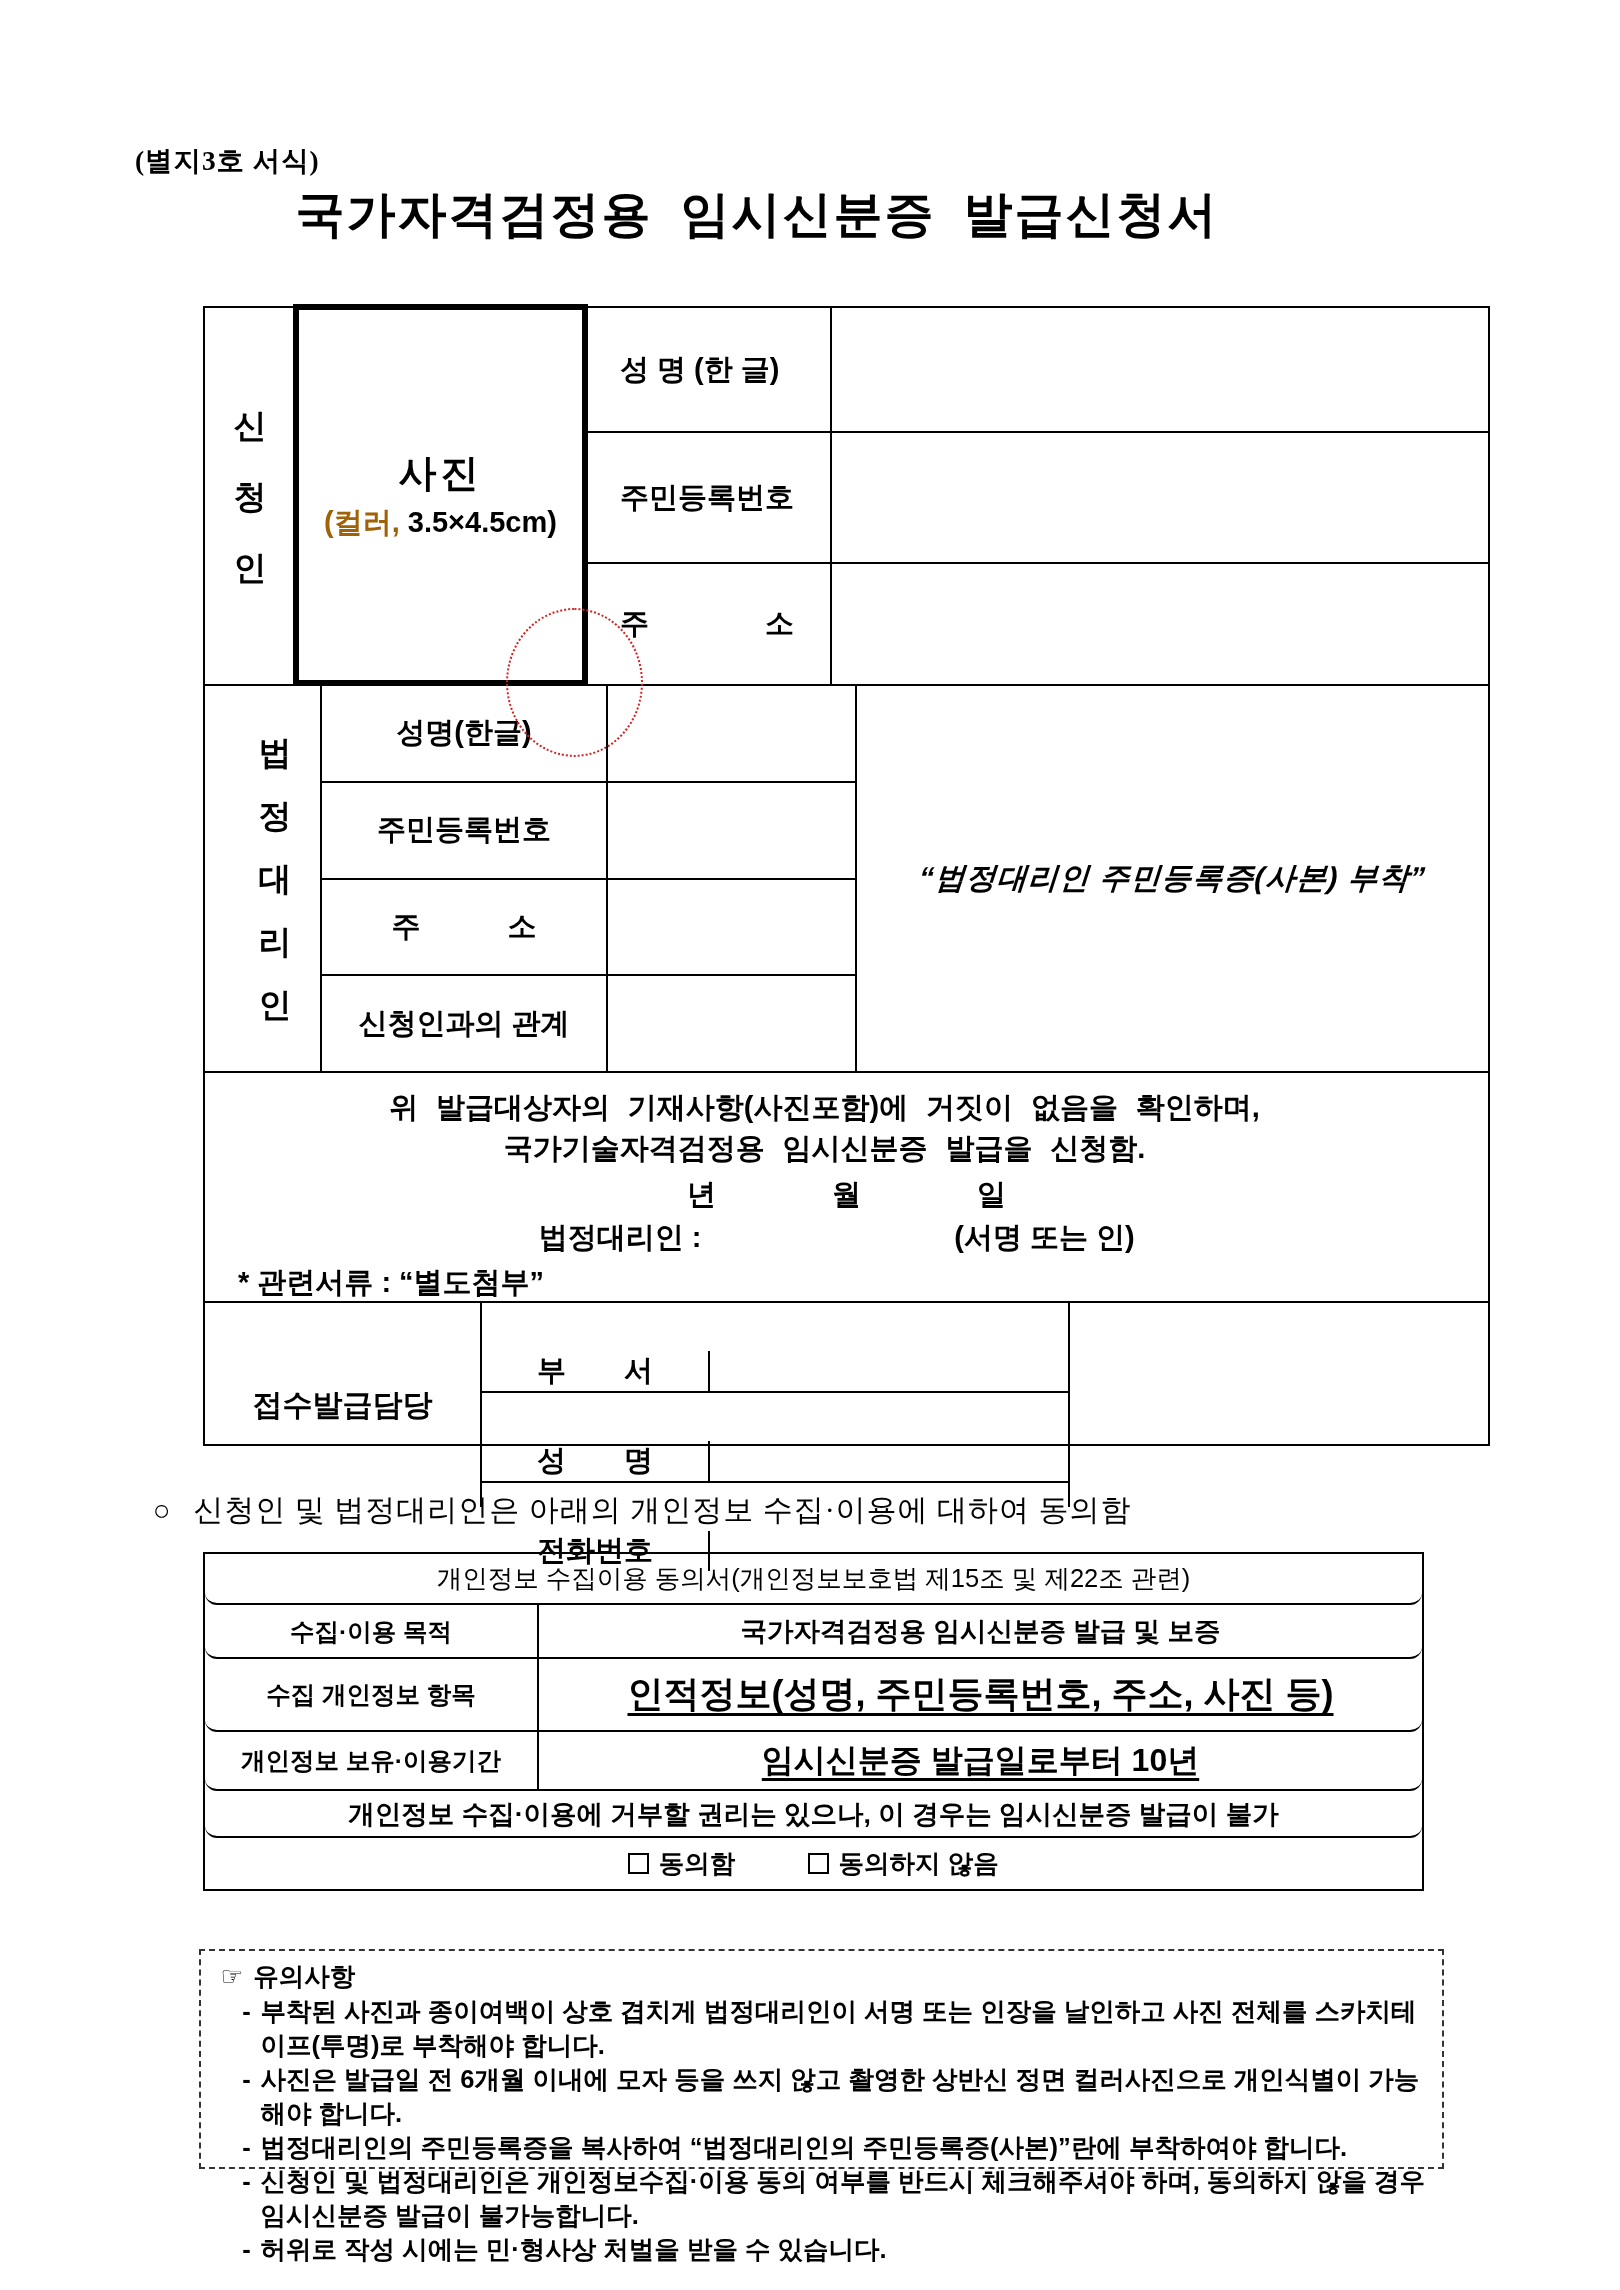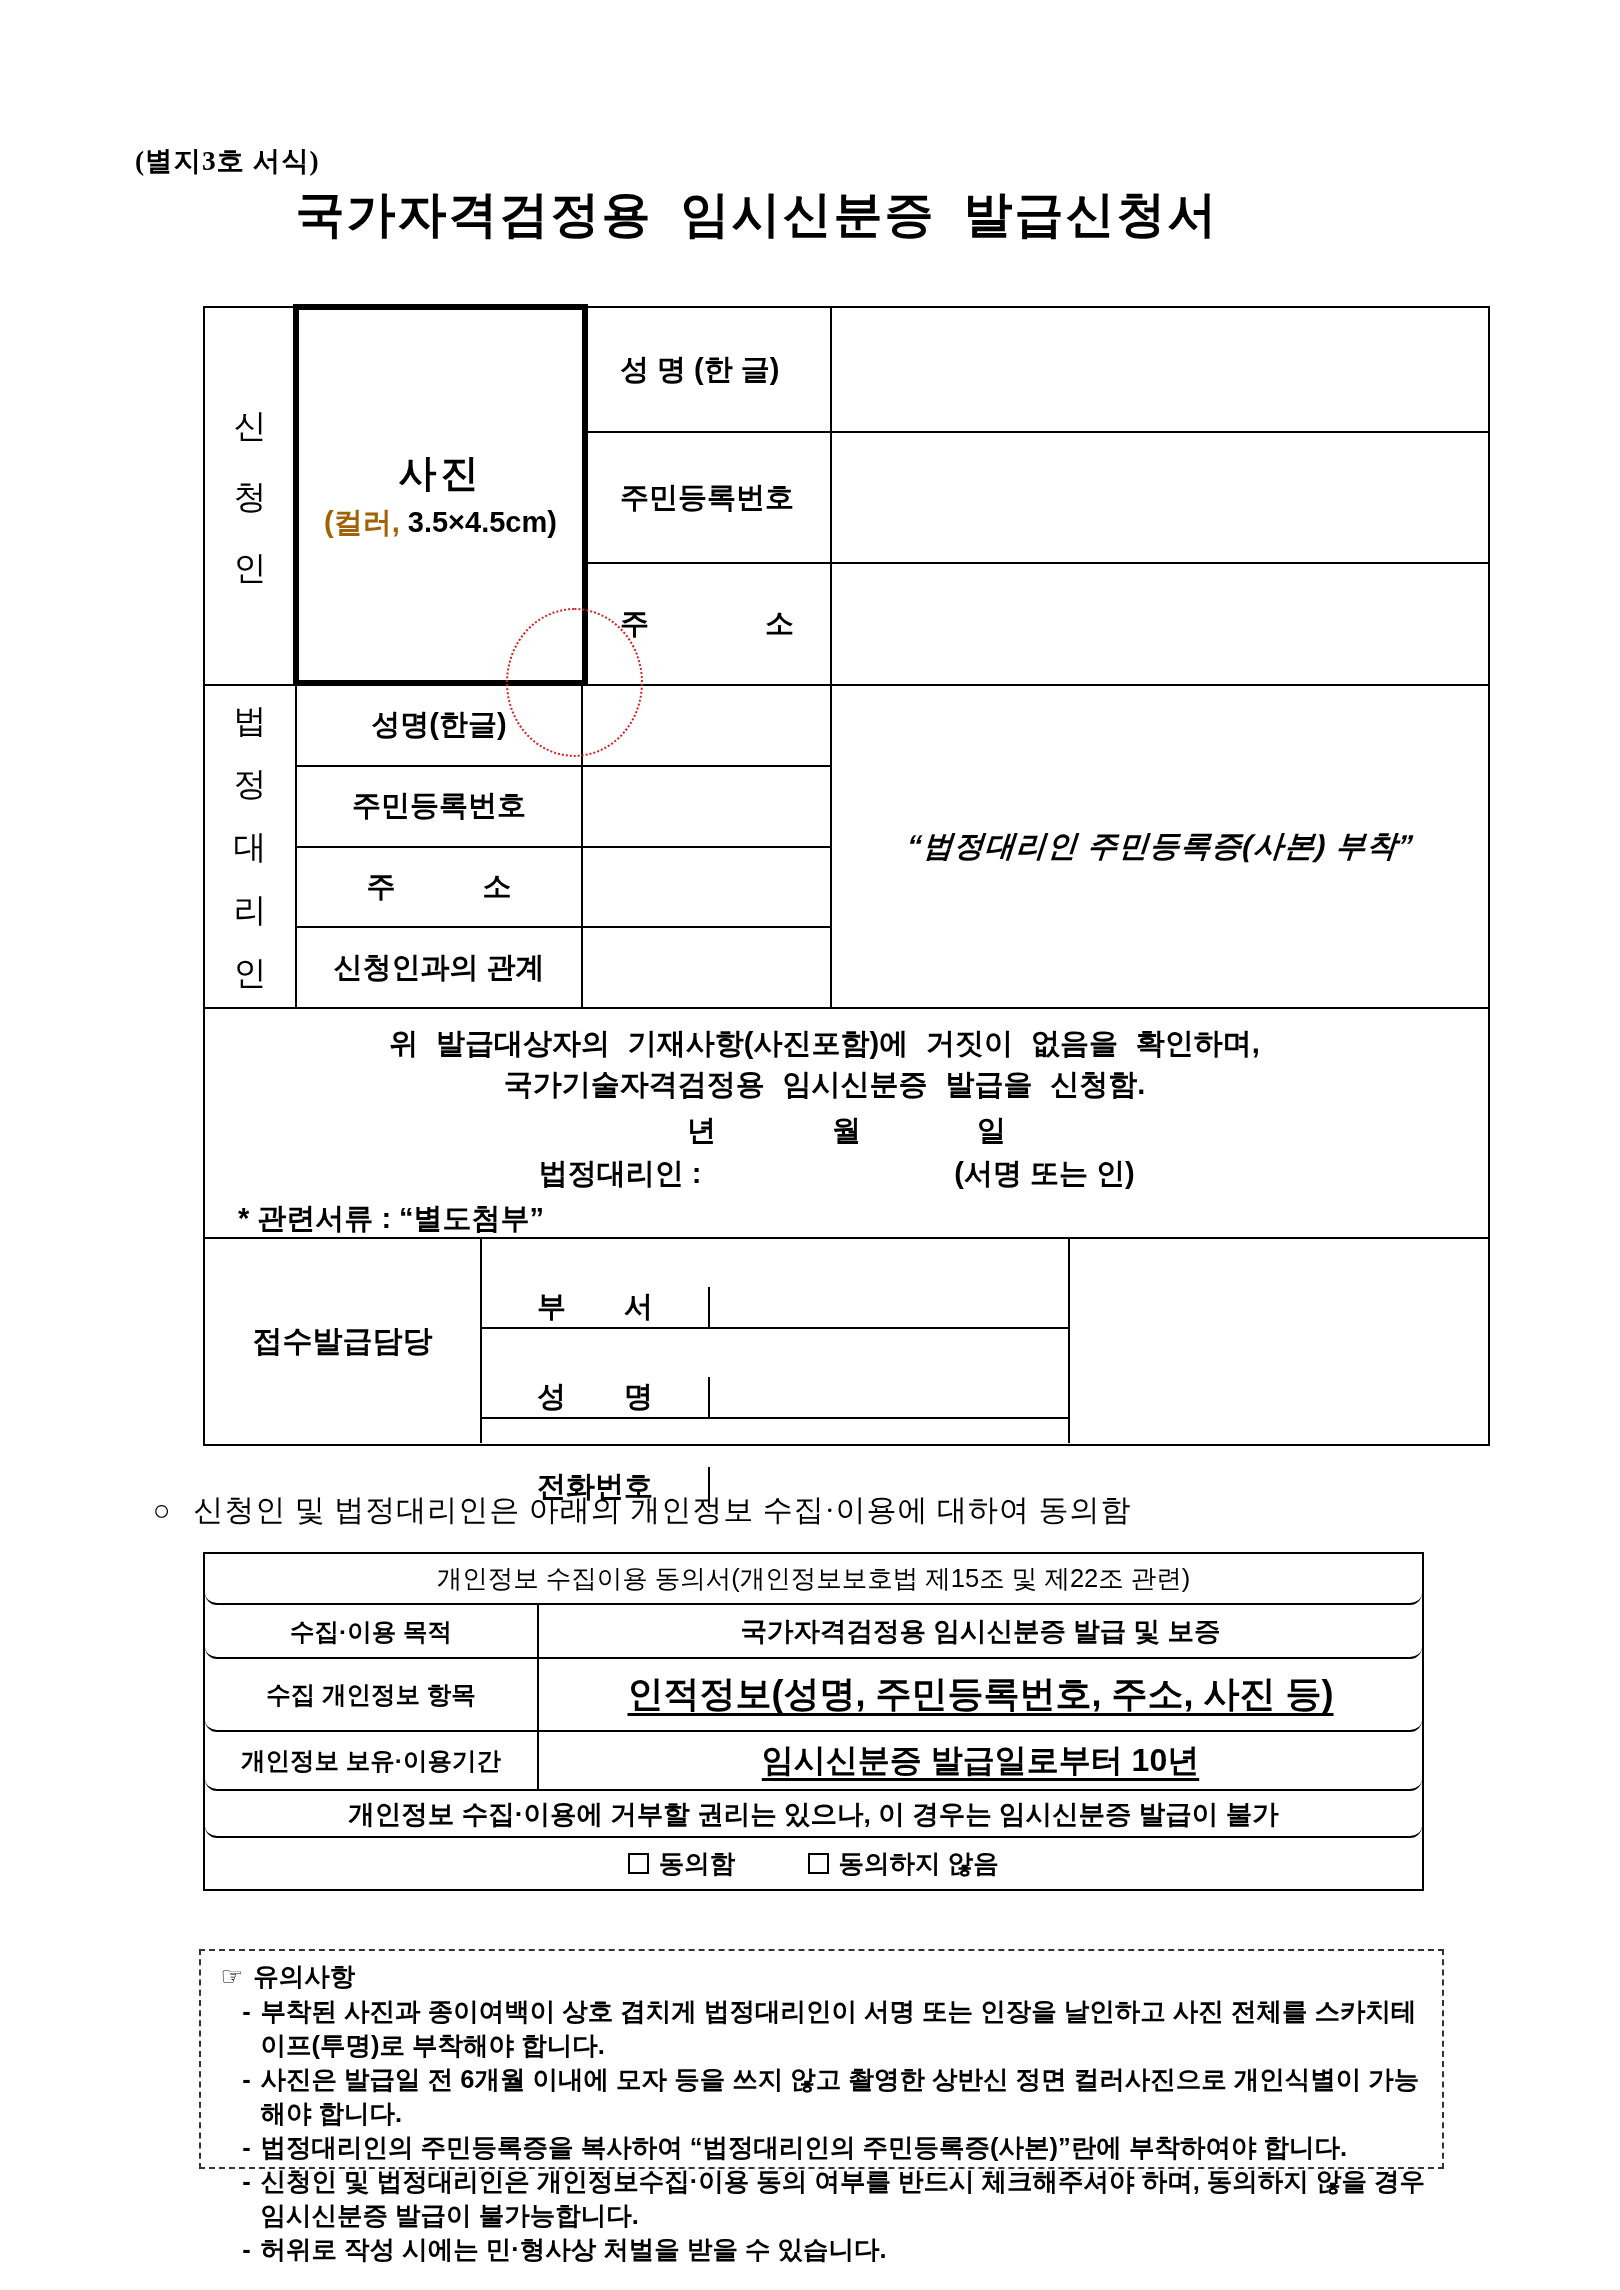--- a/index.html
+++ b/index.html
@@ -15,27 +15,27 @@
     font-size:27.4px; font-weight:600; letter-spacing:1px; }
   .page-title { left:203px; top:182px; width:1108px; text-align:center;
     font-family:"Liberation Serif","DejaVu Serif",serif; font-size:49px; font-weight:700;
     letter-spacing:2px; word-spacing:13.7px; white-space:nowrap; }
 
   
   .main-table { left:203px; top:306px; width:1287px; height:1140px; border:2px solid #000; }
   .sec { display:flex; border-bottom:2px solid #000; position:relative; }
   .sec:last-child { border-bottom:none; }
   .sec1 { height:378px; }
-  .sec2 { height:323px; }
+  .sec2 { height:387px;padding-left:25px; }
   .sec3 { height:230px; display:block; }
   .sec4 { height:204px; }
 
   .cellA { border-right:2px solid #000; display:flex; align-items:center; justify-content:center; }
   .sec1 .cellA, .sec2 .cellA { width:92px; }
-  .vlabel { width:1.1em; word-break:break-all; text-align:center; font-size:33px; font-weight:400; }
+  .vlabel { width:1.1em; word-break:break-all; text-align:center; font-size:33px; font-weight:700; }
   .sec1 .vlabel { line-height:71px; }
   .sec2 .vlabel { line-height:63px; }
 
   
   .photo-cell { width:290px; border-right:2px solid #000; position:relative; }
   .photo-box { position:absolute; left:-3.9px; top:-3.9px; right:-2.9px; bottom:-2px;
     border:6.9px solid #000; background:#fff; display:flex; flex-direction:column;
     align-items:center; justify-content:center; gap:3.9px; }
   .photo-title { font-size:38px; font-weight:700; letter-spacing:3.9px; }
   .photo-spec { font-size:29px; font-weight:700; white-space:nowrap; }

